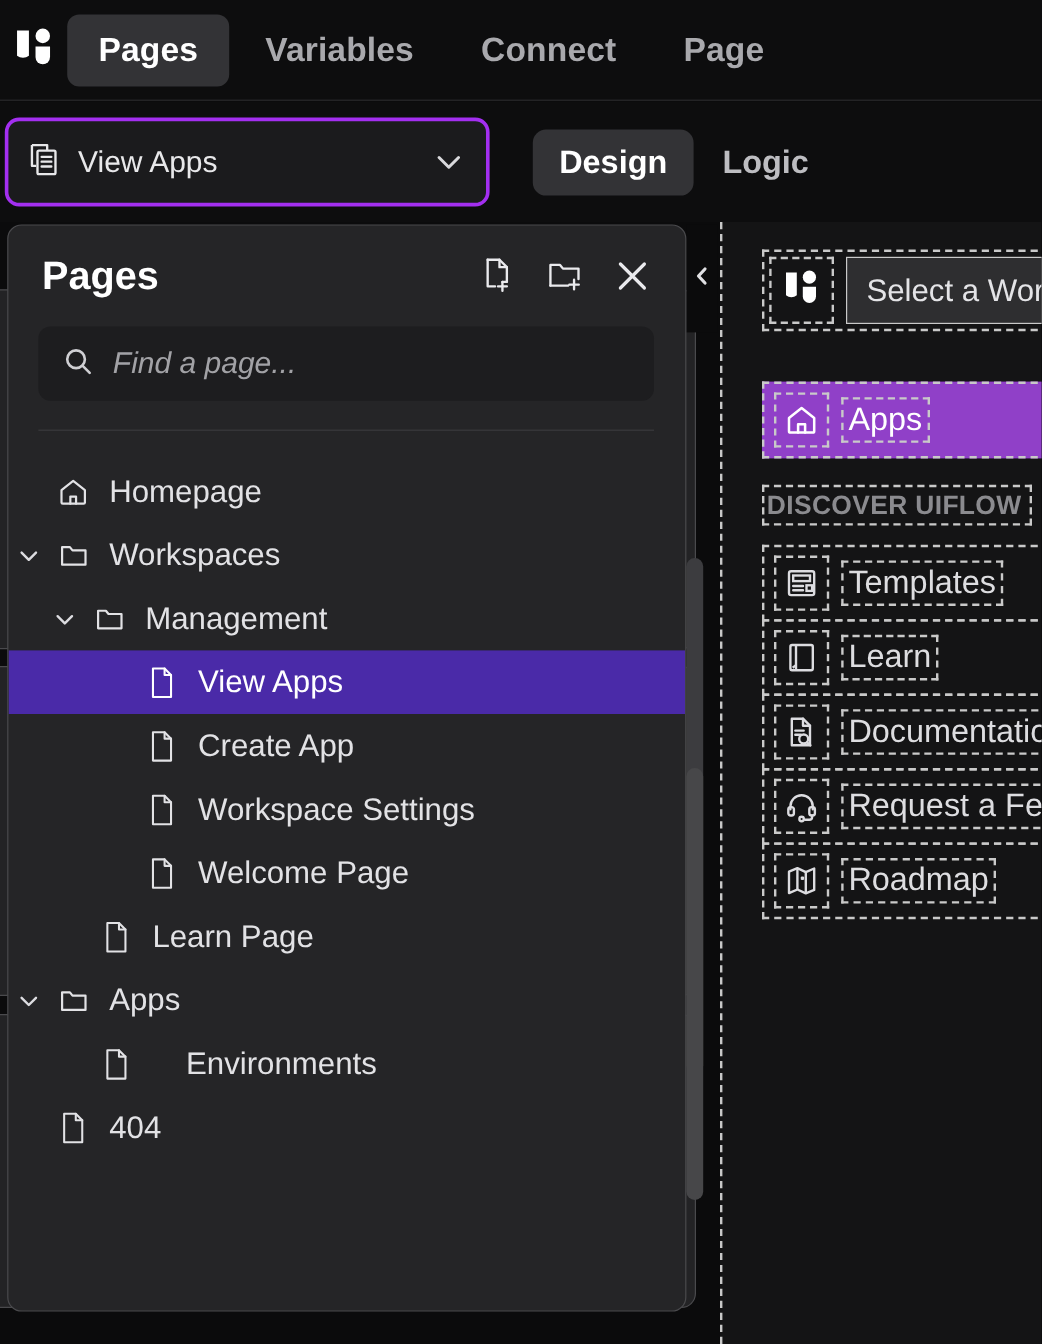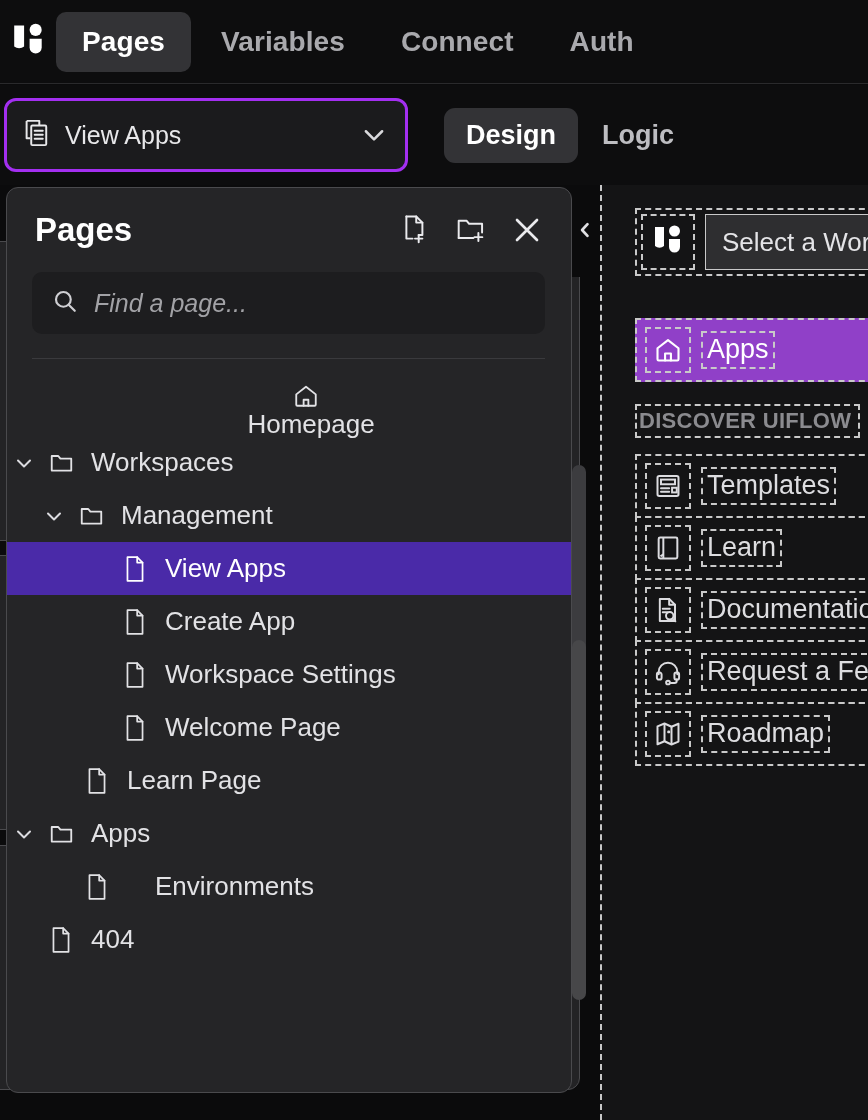--- a/index.html
+++ b/index.html
@@ -269,21 +269,21 @@
       <svg width="33" height="38" viewBox="0 0 30 34">
         <path d="M2 2 h9 v19 a7 7 0 0 1 -9 0 z" fill="#ffffff"></path>
         <circle cx="21.5" cy="6" r="5.5" fill="#ffffff"></circle>
         <path d="M16 14 h11 v8 a5.5 5.5 0 0 1 -11 0 z" fill="#ffffff"></path>
       </svg>
     </div>
     <div class="nav-tabs">
       <div class="nav-tab active">Pages</div>
       <div class="nav-tab">Variables</div>
       <div class="nav-tab">Connect</div>
-      <div class="nav-tab">Auth</div>
+      <div class="nav-tab">Page</div>
     </div>
   </div>
 
   <div class="subbar">
     <div class="page-selector">
       <span>
         <svg width="28" height="30" viewBox="0 0 24 26" fill="none" stroke="#e8e8ea" stroke-width="1.7" stroke-linejoin="round">
           <path d="M3 2.5 h11 v3.5 M3 2.5 v15 h3"></path>
           <rect x="7" y="6.5" width="13" height="17" rx="1"></rect>
           <path d="M10 11 h7 M10 14.5 h7 M10 18 h7" stroke-linecap="round"></path>
@@ -345,21 +345,21 @@
             <path d="M15.6 15.6 L21 21"></path>
           </svg>
         </span>
         <input class="search-input" type="text" placeholder="Find a page..." style="">
       </div>
       <div class="pop-divider"></div>
     </div>
 
     <div class="tree">
 
-      <div class="tree-row" style="padding-left:34px;flex-direction:column;">
+      <div class="tree-row" style="padding-left:34px;">
         <div class="tree-icon">
           <svg width="26" height="26" viewBox="0 0 24 24" fill="none" stroke="#e2e2e5" stroke-width="1.7" stroke-linecap="round" stroke-linejoin="round">
             <path d="M3 10.5 L12 3.5 L21 10.5 V20 a1 1 0 0 1 -1 1 H4 a1 1 0 0 1 -1 -1 Z"></path>
             <path d="M9.8 21 v-5.5 h4.4 V21"></path>
           </svg>
         </div>
         <div class="tree-label">Homepage</div>
       </div>
 
       <div class="tree-row" style="padding-left:0px;">

